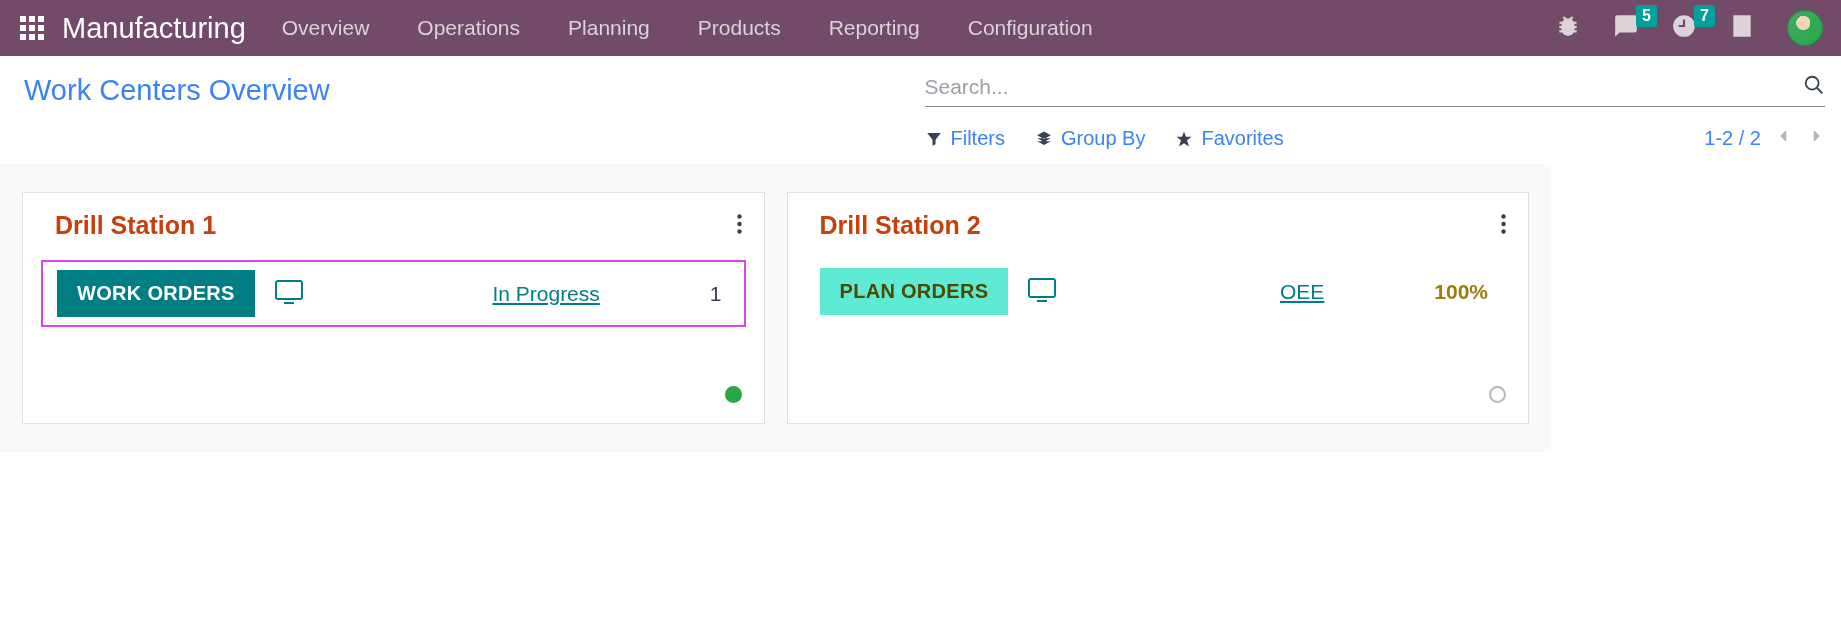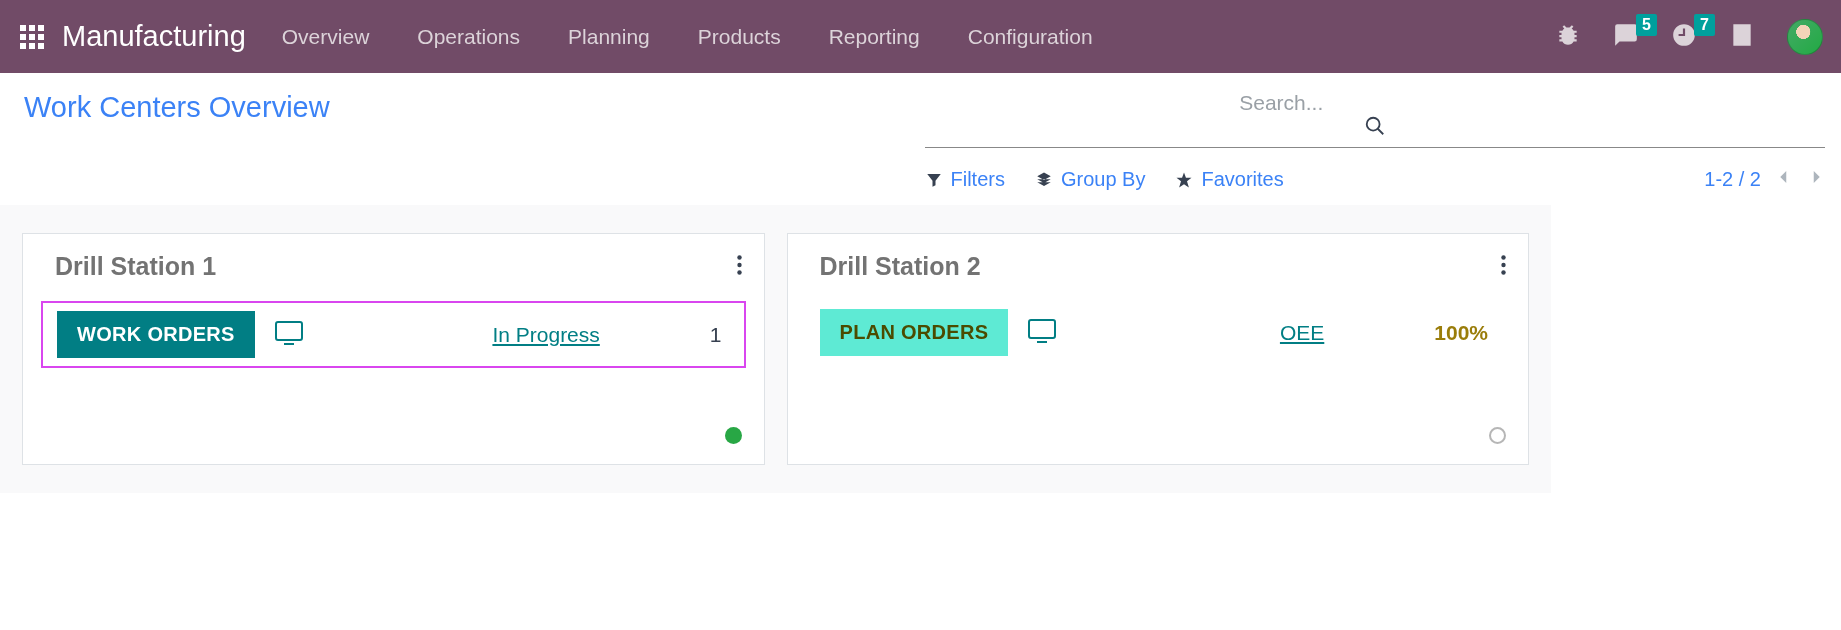--- a/index.html
+++ b/index.html
@@ -1,49 +1,49 @@
 <!DOCTYPE html>
 <html><head>
 <meta charset="utf-8">
 <style>
 * { margin:0; padding:0; box-sizing:border-box; }
 body { font-family:"Segoe UI","Helvetica Neue",Arial,sans-serif; background:#fff; color:#374151; width:1841px; }
 
 
-.navbar { background:#714B67; height:73px; display:flex; align-items:center; padding:0 18px 0 20px; color:#dcd3d9; }
+.navbar { background:#714B67; height:56px; display:flex; align-items:center; padding:0 18px 0 20px; color:#dcd3d9; }
 .apps-grid { width:24px; height:24px; display:grid; grid-template-columns:repeat(3,6px); grid-template-rows:repeat(3,6px); gap:3px; margin-right:18px; cursor:pointer; }
 .apps-grid span { background:#fff; }
 .brand { color:#fff; font-size:29px; font-weight:400; margin-right:36px; }
 .nav-menu { display:flex; gap:48px; font-size:21px; }
 .nav-item { cursor:pointer; }
 .nav-right { margin-left:auto; display:flex; align-items:center; gap:32px; }
 .nav-icn { position:relative; cursor:pointer; color:#dcd3d9; }
 .nav-icn svg { width:26px; height:26px; fill:currentColor; }
 .badge { position:absolute; top:-8px; right:-18px; background:#00A09D; color:#fff; font-size:16px; font-weight:600; padding:0 6px; border-radius:2px; line-height:22px; }
 .avatar { width:36px; height:36px; border-radius:50%; background:radial-gradient(circle at 45% 35%, #f3d4b8 0 24%, transparent 25%), linear-gradient(135deg,#4a6,#2a4); border:1px solid rgba(0,0,0,.2); }
 
 
 .ctrl { display:flex; padding:14px 16px 0 24px; align-items:flex-start; min-height:60px; }
 .page-title { font-size:29px; color:#3b82f6; font-weight:500; flex:0 0 50%; padding-top:4px; }
 .search-wrap { flex:1; padding-top:4px; }
-.search-row { display:flex; align-items:center; border-bottom:1px solid #888; padding-bottom:6px;flex-direction:column; }
+.search-row { display:flex; align-items:center; border-bottom:1px solid #888; padding-bottom:6px; }
 .search-input { flex:1; border:none; outline:none; font-size:21px; color:#374151; background:transparent; }
 .search-input::placeholder { color:#9aa0a6; }
 .mag-icn svg { width:22px; height:22px; stroke:#374151; fill:none; stroke-width:2; }
 .toolbar { display:flex; align-items:center; padding-top:20px; font-size:20px; color:#3b82f6; }
 .tool-btn { display:flex; align-items:center; gap:8px; margin-right:30px; cursor:pointer; }
 .tool-btn svg { width:18px; height:18px; fill:#374151; }
 .pager { margin-left:auto; display:flex; gap:14px; font-size:20px; }
 .pager-chev svg { width:18px; height:18px; fill:#adb5bd; }
 .pager-chev { cursor:pointer; }
 
 
 .kanban { background:#f9f9fa; padding:28px 22px; display:flex; gap:22px; margin-top:14px; }
 .card { background:#fff; border:1px solid #dee2e6; flex:1; padding:12px 18px 18px 18px; position:relative; min-height:232px; }
-.card-head { display:flex; align-items:center; font-size:25px; font-weight:600; color:#737373; padding:6px 4px 20px 14px; }
+.card-head { display:flex; align-items:center; font-size:25px; font-weight:600; color:#c2410c; padding:6px 4px 20px 14px; }
 .kebab { margin-left:auto; cursor:pointer; }
 .kebab svg { width:5px; height:20px; fill:#374151; }
 .highlight { border:2px solid #d946ef; padding:8px 22px 8px 14px; display:flex; align-items:center; }
 .row-plain { padding:8px 22px 8px 14px; display:flex; align-items:center; }
 .btn { font-size:20px; font-weight:700; padding:12px 20px; letter-spacing:.3px; cursor:pointer; text-transform:uppercase; }
 .btn-teal { background:#017E84; color:#fff; }
 .btn-amber { background:#5eead4; color:#4b4b00; }
 .mon-icn { margin-left:20px; cursor:pointer; }
 .mon-icn svg { width:28px; height:24px; fill:none; stroke-width:2; }
 .stat-label { font-size:21px; margin-left:auto;text-decoration:underline; }

